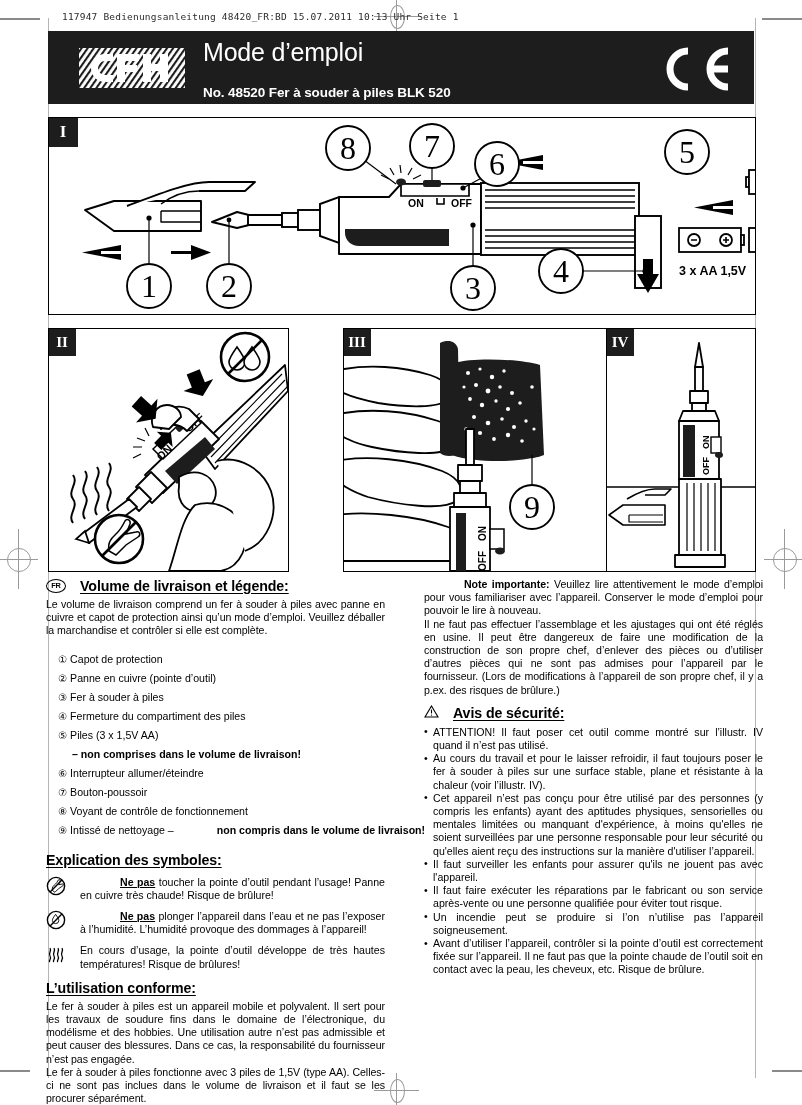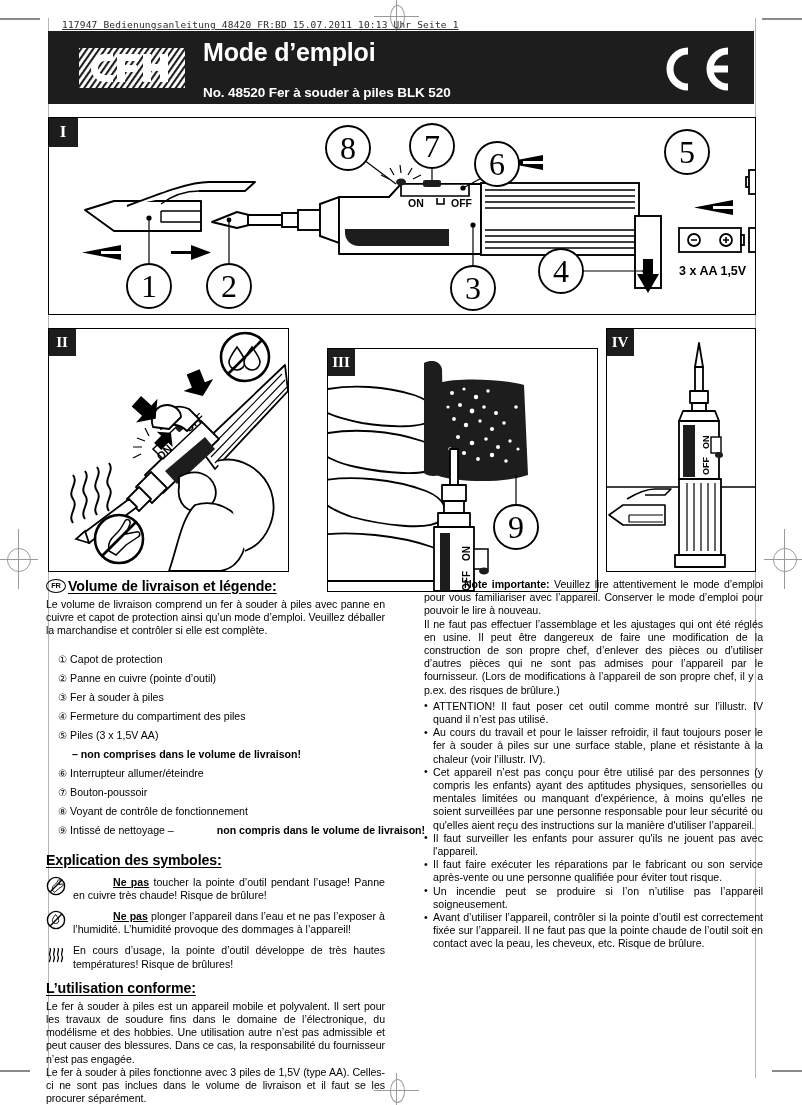--- a/index.html
+++ b/index.html
@@ -7,71 +7,71 @@
        font-family:"Liberation Sans",sans-serif;color:#000;
        -webkit-font-smoothing:antialiased;}
 
   
   .cropmark{position:absolute;background:#8a8a8a;}
   .regmark{position:absolute;width:22px;height:22px;border:1px solid #9a9a9a;border-radius:50%;}
   .reg-h{position:absolute;height:1px;background:#9a9a9a;}
   .reg-v{position:absolute;width:1px;background:#9a9a9a;}
 
   
-  .slug{position:absolute;left:62px;top:19px;font-family:"DejaVu Sans Mono","Liberation Mono",monospace;
-        font-size:9.5px;letter-spacing:.2px;color:#2b2b2b;white-space:nowrap;text-decoration:underline;}
+  .slug{position:absolute;left:62px;top:11px;font-family:"DejaVu Sans Mono","Liberation Mono",monospace;
+        font-size:9.5px;letter-spacing:.2px;color:#2b2b2b;white-space:nowrap;}
 
   
   .pageframe{position:absolute;left:48px;top:18px;width:706px;height:1060px;
              border-left:1px solid #b5b5b5;border-right:1px solid #b5b5b5;}
 
   
   .header{position:absolute;left:48px;top:31px;width:706px;height:73px;background:#1d1d1d;}
   .logo{position:absolute;left:23px;top:13px;width:118px;height:48px;}
   .htitles{position:absolute;left:155px;top:8px;color:#fff;}
-  .htitle{font-size:25px;font-weight:bold;line-height:1.06;letter-spacing:-.2px;}
+  .htitle{font-size:25px;font-weight:normal;line-height:1.06;letter-spacing:-.2px;}
   .hsub{font-size:13.5px;font-weight:bold;margin-top:19px;letter-spacing:-.1px;}
   .ce{position:absolute;right:22px;top:14px;width:78px;height:48px;}
 
   
   .panel{position:absolute;border:1.6px solid #000;background:#fff;overflow:hidden;}
   .pnum{position:absolute;left:-1px;top:-1px;background:#1d1d1d;color:#fff;
         font-size:17px;font-weight:bold;font-family:"Liberation Serif",serif;
         display:flex;align-items:center;justify-content:center;z-index:5;}
   #panel1{left:48px;top:117px;width:706px;height:196px;}
   #panel1 .pnum{width:30px;height:30px;}
   #panel2{left:48px;top:328px;width:239px;height:242px;}
-  #panel3{left:327px;top:328px;width:269px;height:242px;margin-top:20px;}
+  #panel3{left:343px;top:328px;width:269px;height:242px;}
   #panel4{left:606px;top:328px;width:148px;height:242px;}
   #panel2 .pnum,#panel3 .pnum,#panel4 .pnum{width:28px;height:28px;font-size:15px;}
   .fig{position:absolute;left:0;top:0;width:100%;height:100%;}
 
   
   .col{position:absolute;top:578px;width:339px;}
   .col-l{left:46px;}
   .col-r{left:424px;}
 
   h2{margin:0 0 4px 0;font-size:14.2px;font-weight:bold;
      text-decoration:underline;text-underline-offset:2px;letter-spacing:-.1px;}
-  .h-with-badge{display:flex;align-items:center;gap:2px;margin-bottom:4px;}
+  .h-with-badge{display:flex;align-items:center;gap:14px;margin-bottom:4px;}
   .h-with-badge h2{margin:0;text-align:center;}
   .frbadge{flex:0 0 auto;width:18px;height:12px;border:1.2px solid #000;border-radius:50%;
            font-size:7.4px;font-weight:bold;line-height:11px;text-align:center;letter-spacing:-.3px;}
   .tri{flex:0 0 auto;}
 
   p.t{margin:0 0 0 0;font-size:10.6px;line-height:13.2px;text-align:justify;
       text-justify:inter-word;letter-spacing:-.05px;}
   .legend{margin:12px;padding:0;list-style:none;font-size:10.6px;line-height:19px;}
   .legend li{white-space:nowrap;}
   .legend .sub{padding-left:14px;font-weight:bold;white-space:normal;}
   .cnum{font-size:10.2px;}
   b{font-weight:bold;padding-left:40px;}
 
   h2.gap{margin-top:9px;}
-  .symrow{display:flex;gap:7px;margin-top:8px;align-items:flex-start;}
+  .symrow{display:flex;gap:14px;margin-top:8px;align-items:flex-start;}
   .symicon{flex:0 0 20px;width:20px;height:20px;margin-top:0px;}
   .symtxt{font-size:10.6px;line-height:13.2px;text-align:justify;}
 
   .bullets{margin:3px 0 0 0;padding:0;list-style:none;font-size:10.6px;line-height:13.2px;}
   .bullets li{position:relative;padding-left:9px;text-align:justify;margin-bottom:0px;}
   .bullets li:before{content:"\2022";position:absolute;left:0;top:-.5px;}
   u{text-decoration:underline;}
 </style>
 </head>
 <body>
@@ -515,20 +515,30 @@
   <h2 class="gap">L’utilisation conforme:</h2>
   <p class="t">Le fer à souder à piles est un appareil mobile et polyvalent. Il sert pour les travaux de soudure fins dans le domaine de l’électronique, du modélisme et des hobbies. Une utilisation autre n’est pas admissible et peut causer des blessures. Dans ce cas, la responsabilité du fournisseur n’est pas engagée.</p>
   <p class="t">Le fer à souder à piles fonctionne avec 3 piles de 1,5V (type AA). Celles-ci ne sont pas inclues dans le volume de livraison et il faut se les procurer séparément.</p>
 </div>
 
 <div class="col col-r">
 
   <p class="t"><b>Note importante:</b><span> Veuillez lire attentivement le mode d’emploi pour vous familiariser avec l’appareil. Conserver le mode d’emploi pour pouvoir le lire à nouveau.</span></p>
   <p class="t">Il ne faut pas effectuer l’assemblage et les ajustages qui ont été réglés en usine. Il peut être dangereux de faire une modification de la construction de son propre chef, d’enlever des pièces ou d’utiliser d’autres pièces qui ne sont pas admises pour l’appareil par le fournisseur. (Lors de modifications à l’appareil de son propre chef, il y a p.ex. des risques de brûlure.)</p>
 
+  <div class="h-with-badge" style="margin-top:7px;">
+    <span class="tri">
+      <svg viewBox="0 0 15 13" width="15" height="13" aria-hidden="true">
+        <path d="M7.5 1 L14 12 H1 Z" fill="none" stroke="#000" stroke-width="1.1"></path>
+        <path d="M7.5 4.6 V8.4" stroke="#000" stroke-width="1.1"></path>
+        <circle cx="7.5" cy="10.1" r=".7" fill="#000"></circle>
+      </svg>
+    </span>
+    <h2>Avis de sécurité:</h2>
+  </div>
 
   <ul class="bullets">
     <li>ATTENTION! Il faut poser cet outil comme montré sur l’illustr. IV quand il n’est pas utilisé.</li>
     <li>Au cours du travail et pour le laisser refroidir, il faut toujours poser le fer à souder à piles sur une surface stable, plane et résistante à la chaleur (voir l’illustr. IV).</li>
     <li>Cet appareil n’est pas conçu pour être utilisé par des personnes (y compris les enfants) ayant des aptitudes physiques, sensorielles ou mentales limitées ou manquant d'expérience, à moins qu'elles ne soient surveillées par une personne responsable pour leur sécurité ou qu'elles aient reçu des instructions sur la manière d'utiliser l’appareil.</li>
     <li>Il faut surveiller les enfants pour assurer qu'ils ne jouent pas avec l'appareil.</li>
     <li>Il faut faire exécuter les réparations par le fabricant ou son service après-vente ou une personne qualifiée pour éviter tout risque.</li>
     <li>Un incendie peut se produire si l’on n’utilise pas l’appareil soigneusement.</li>
     <li>Avant d’utiliser l’appareil, contrôler si la pointe d’outil est correctement fixée sur l’appareil. Il ne faut pas que la pointe chaude de l’outil soit en contact avec la peau, les cheveux, etc. Risque de brûlure.</li>
   </ul>

